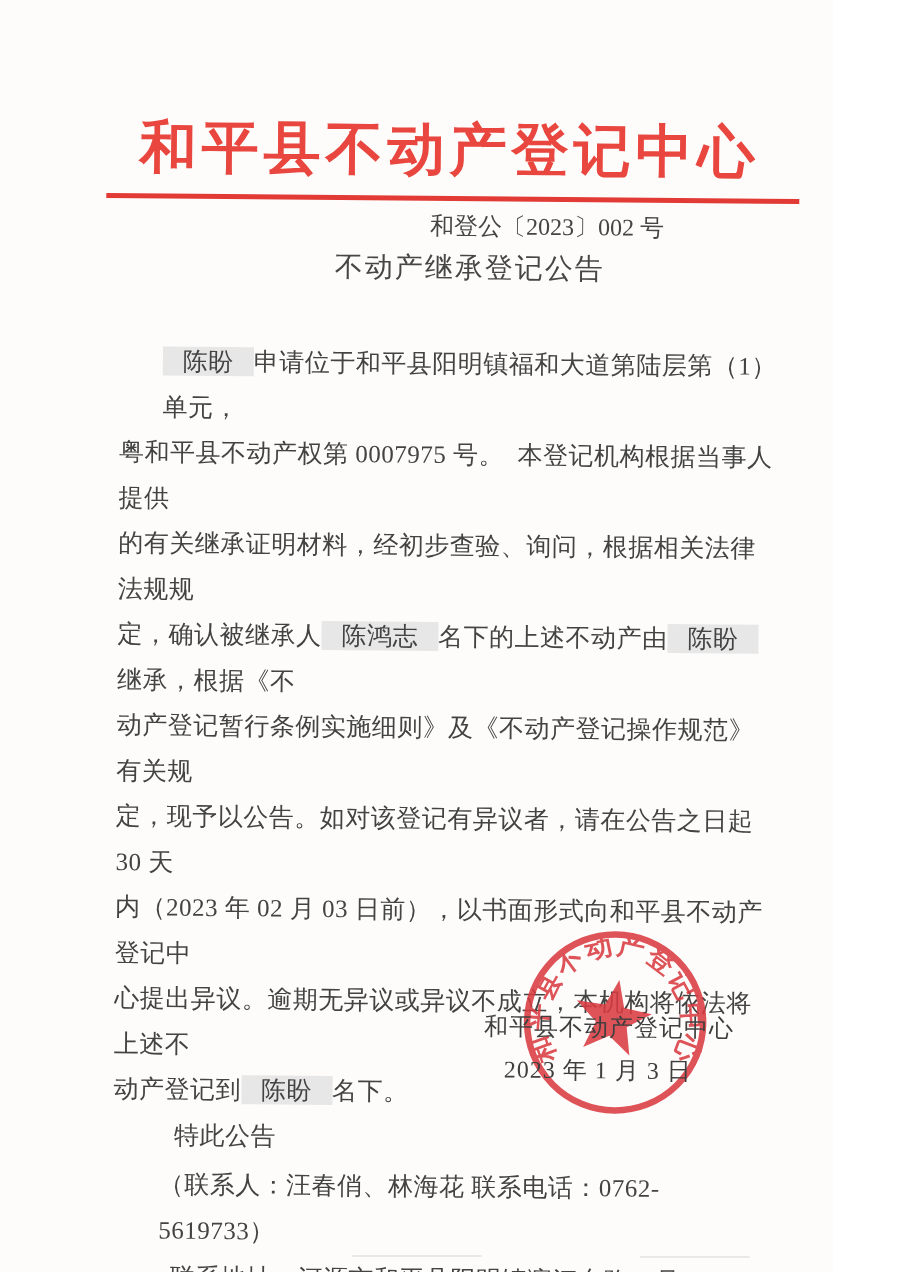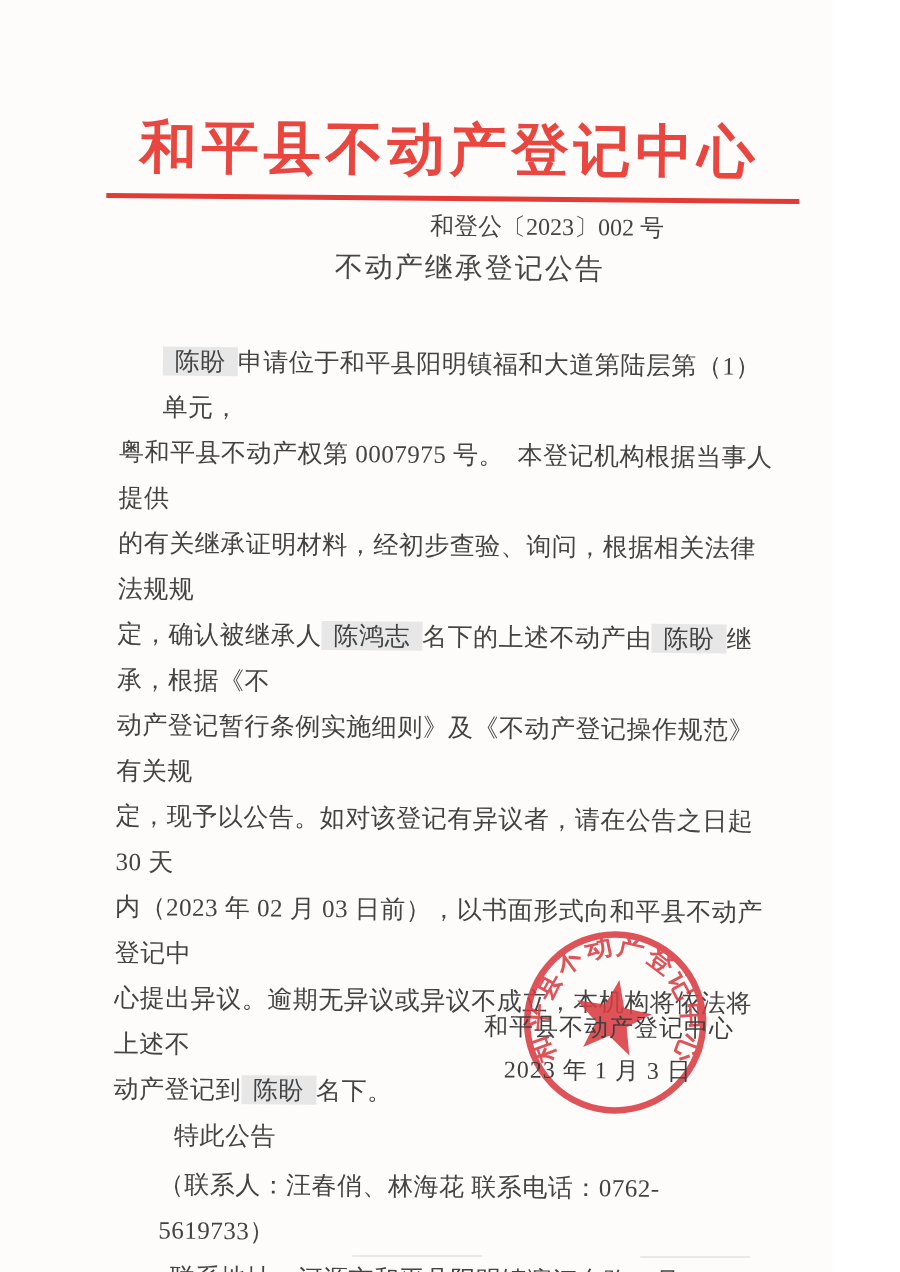--- a/index.html
+++ b/index.html
@@ -50,21 +50,21 @@
     position:absolute;top:341px;left:122px;width:662px;
     font-size:25px;color:#434343;
     line-height:45.5px;
     letter-spacing:0.5px;
   }
   .line{white-space:pre-wrap;}
   .indent1{padding-left:43px;}
   .indent-close{padding-left:61px;}
   .indent-contact{padding-left:46px;margin-top:4px;}
   .indent-address{padding-left:58px;margin-top:2px;}
-  .hl{background:#e7e7e7;padding:1px 12px;}
+  .hl{background:#e7e7e7;padding:1px 20px;}
   .seal{
     position:absolute;left:527px;top:924px;width:192px;height:194px;
     opacity:0.87;
   }
   .signature{
     position:absolute;left:492px;top:1010px;
     font-size:24px;color:#3f3f3f;
     letter-spacing:1px;white-space:pre-wrap;z-index:3;
   }
   .sig-date{

